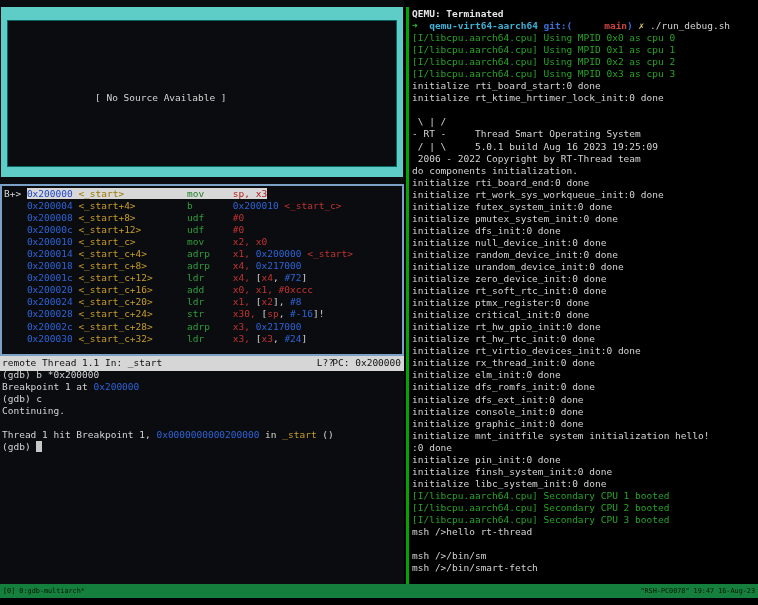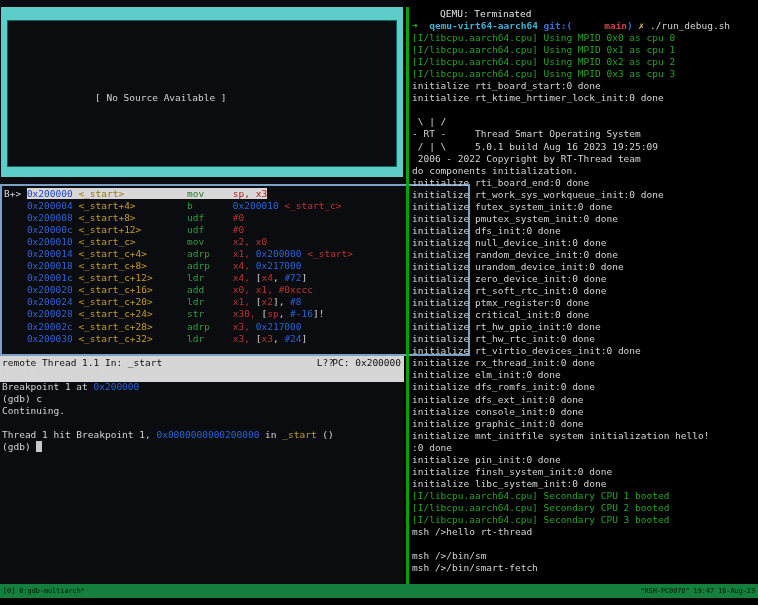--- a/index.html
+++ b/index.html
@@ -14,44 +14,44 @@
   .divider { position:absolute; left:406px; top:7px; width:3px; height:577px; background:#00a600; }
 
   .src-win {
     position:absolute; left:1px; top:7px; width:402px; height:170px;
     background:#0b0c0f; border:6px solid #5fcdc7; border-top-width:13px; border-bottom-width:10px;
     box-shadow: inset 0 0 0 1px #0a6460;
   }
   .src-msg { padding-top:72px; padding-left:88px; color:#d4d4d4; white-space:pre; }
 
   .asm-win {
-    position:absolute; left:0; top:184px; width:470px; height:172px;
+    position:absolute; left:0; top:184px; width:404px; height:172px;
     background:#0b0c0f; border:2px solid #7ba1c9; padding:2px 0 0 2px; overflow:hidden;
   }
 
   .status-line {
-    position:absolute; left:0; top:356px; width:404px; height:26px;
+    position:absolute; left:0; top:356px; width:404px; height:15px;
     background:#d6d6d6; color:#101010; line-height:13px;
   }
   .sl-left { position:absolute; left:2px; }
   .sl-line { position:absolute; right:70px; }
   .sl-pc { position:absolute; right:3px; }
 
   .gdb-console { position:absolute; left:2px; top:369px; width:400px; overflow:hidden; }
 
   .tmux-bar {
     position:absolute; left:0; top:584px; width:758px; height:14px;
     background:#15803d; color:#041404; font-size:6.8px; line-height:14px;
     display:flex; justify-content:space-between; padding:0 3px;
   }
 
   .tline { height:12.05px; line-height:12.05px; white-space:pre; }
 
   .c-w    { color:#d4d4d4; }
-  .c-wb   { color:#e6e6e6; font-weight:normal;margin-left:28px; }
+  .c-wb   { color:#e6e6e6; font-weight:bold; }
   .c-green{ color:#26a326; }
   .c-arrow{ color:#26c326; font-weight:bold; }
   .c-dir  { color:#3fb0d6; font-weight:bold; }
   .c-gitb { color:#3a6fd8; font-weight:bold; }
   .c-gitr { color:#cc4444; font-weight:bold;padding-left:32px; }
   .c-cross{ color:#d3c473; font-weight:bold; }
   .c-addr { color:#2d63d8; }
   .c-imm  { color:#2d63d8; }
   .c-sym  { color:#c59d2e; }
   .c-mn   { color:#2f9e3e; }

